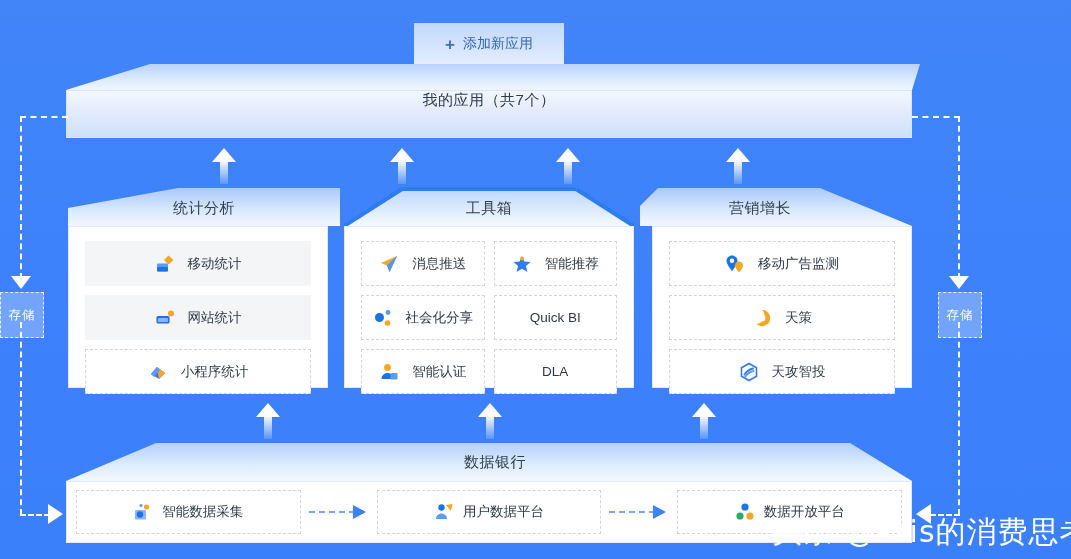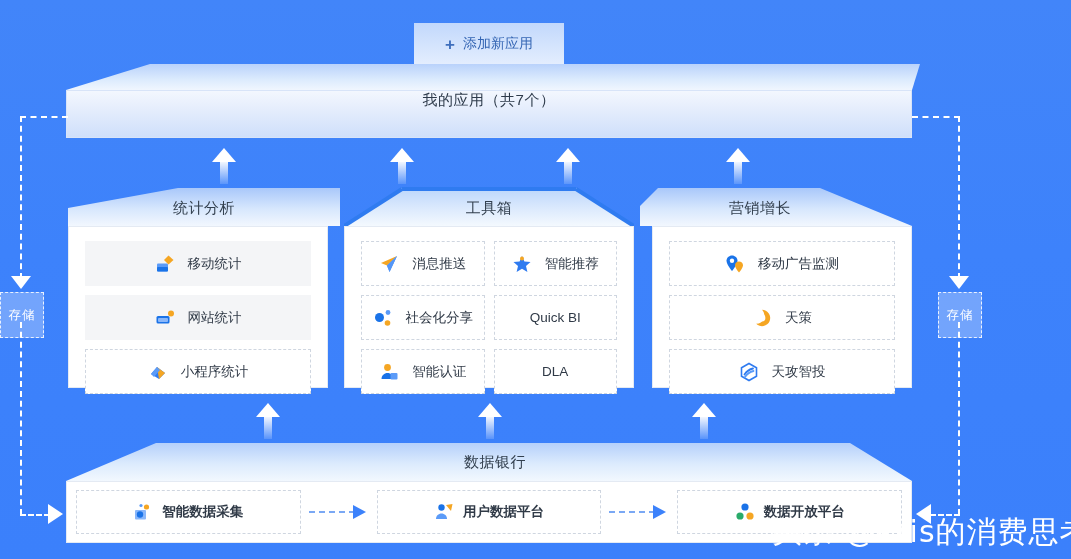--- a/index.html
+++ b/index.html
@@ -74,21 +74,20 @@
   .grid2 .tile { margin-top: 0 !important; }
   .tile .lbl { white-space: nowrap; }
 
   
   #bank-body {
     position: absolute;
     left: 66px; top: 481px; width: 846px; height: 62px;
     background: #fff; border: 1px solid #e4eaf3;
     display: flex; align-items: center;
     padding: 0 9px;
-    font-weight: bold;
   }
   .bank-tile {
     flex: 1; height: 44px;
     display: flex; align-items: center; justify-content: center; gap: 9px;
     border: 1px dashed #cfd6e0;
     font-size: 13.5px; color: #303a47;
     cursor: pointer;
   }
   .flow-arrow {
     width: 76px; height: 20px; flex: none;

